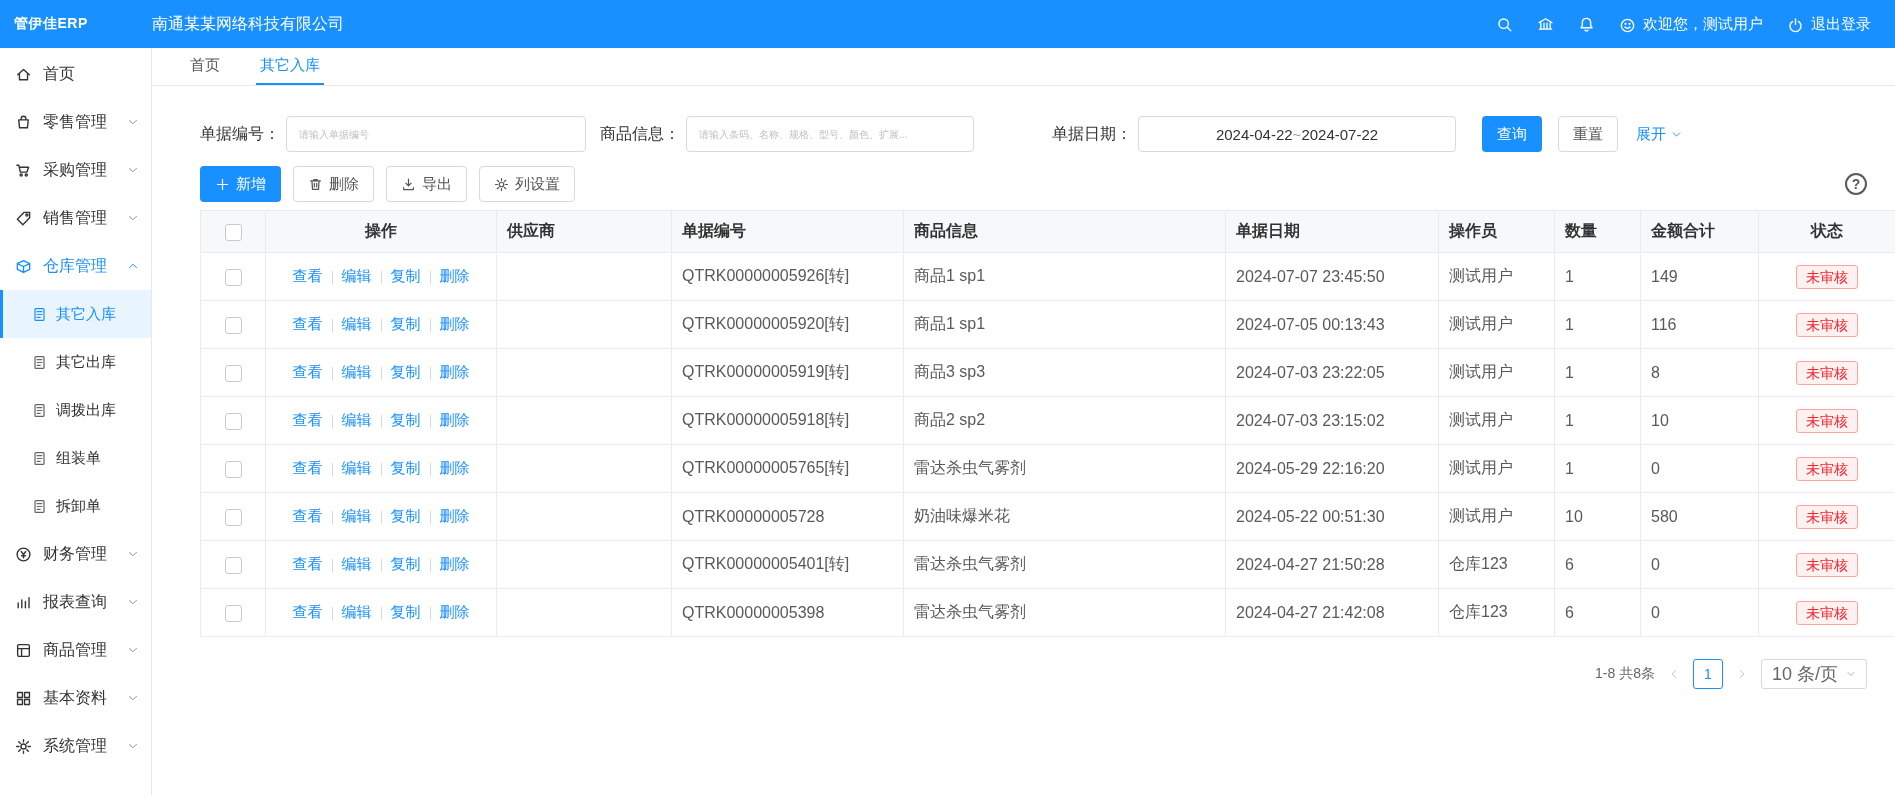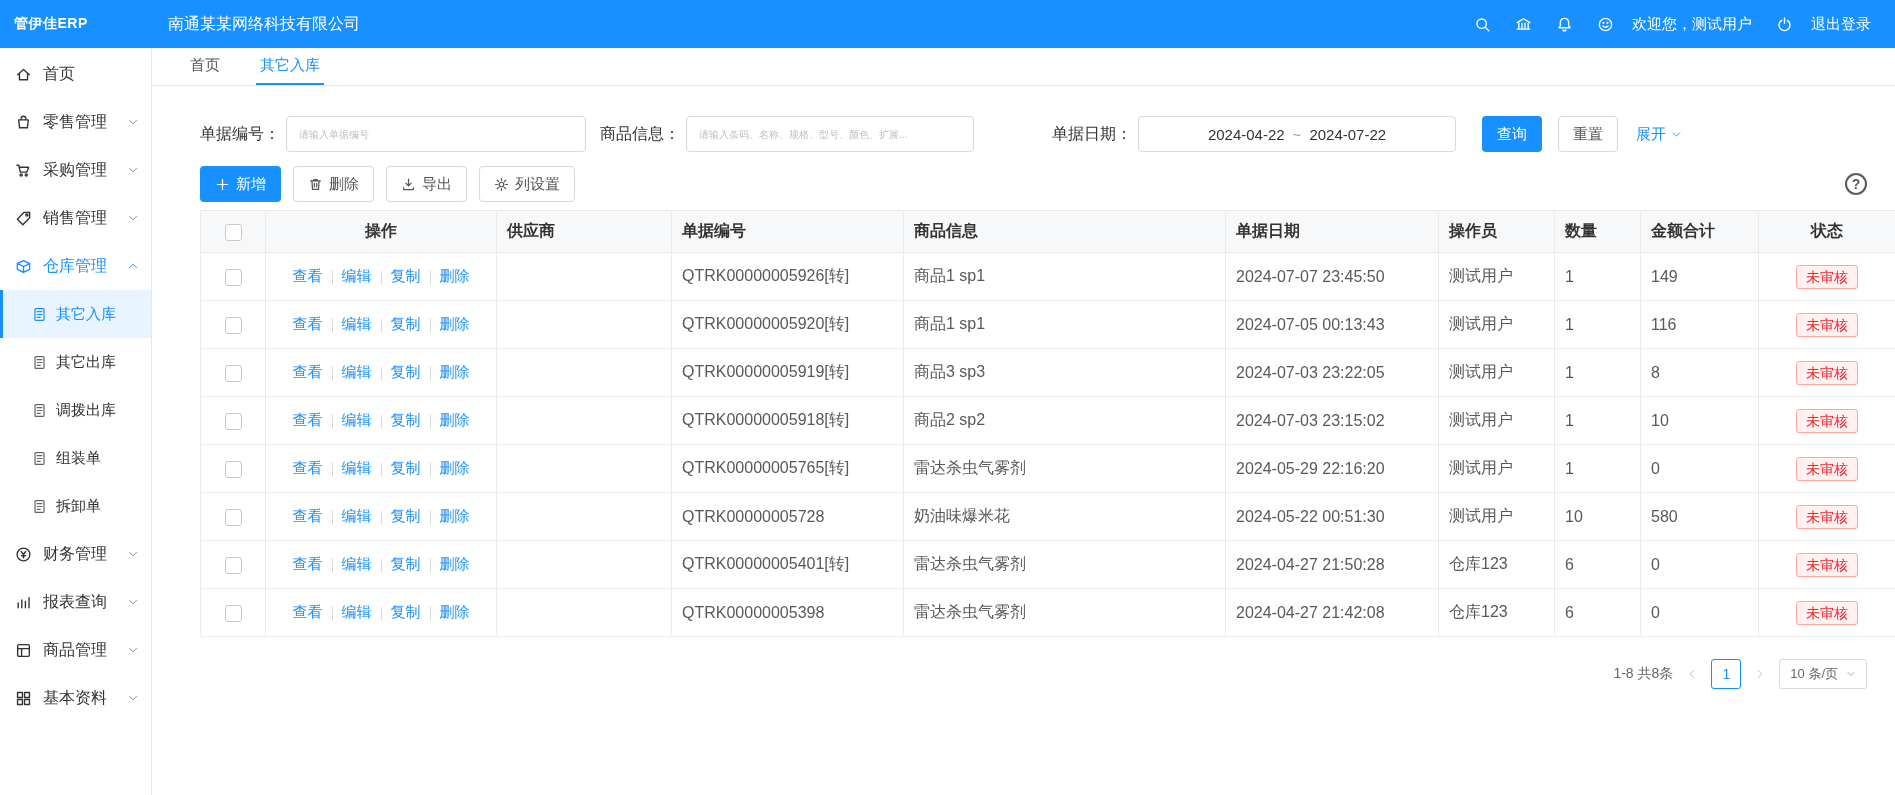--- a/index.html
+++ b/index.html
@@ -3,23 +3,23 @@
 <meta charset="utf-8">
 <style>
   *{box-sizing:border-box;margin:0;padding:0}
   html,body{width:1895px;height:795px}
   body{font-family:"Liberation Sans","DejaVu Sans",sans-serif;background:#fff;color:#333;overflow:hidden}
   .app{display:grid;grid-template-columns:152px 1fr;grid-template-rows:48px 1fr;width:1895px;height:795px}
 
   
   .topbar{grid-column:1/3;background:var(--topbar-bg,#1890ff);display:flex;align-items:center;color:#fff}
   .logo{width:152px;font-size:14px;font-weight:bold;padding-left:14px;letter-spacing:.5px;flex-shrink:0}
-  .company{font-size:16px;margin-left:16px;white-space:nowrap}
+  .company{font-size:16px;white-space:nowrap}
   .topbar-right{margin-left:auto;display:flex;align-items:center;gap:24px;padding-right:24px;font-size:15px;white-space:nowrap}
-  .tb-item{display:inline-flex;align-items:center;gap:18px;cursor:pointer}
+  .tb-item{display:inline-flex;align-items:flex-end;gap:7px;cursor:pointer}
 
   
   .icon{display:inline-flex;width:17px;height:17px;flex-shrink:0}
   .icon svg{width:100%;height:100%;fill:none;stroke:currentColor;stroke-width:1.3;stroke-linecap:round;stroke-linejoin:round}
   .rot180{transform:rotate(180deg)}
   .rot90{transform:rotate(90deg)}
   .rot270{transform:rotate(-90deg)}
 
   
   .sidebar{grid-row:2;border-right:1px solid #e8e8e8;background:#fff;overflow:hidden;padding-top:2px}
@@ -40,21 +40,21 @@
   .tab.active{color:var(--accent,#1890ff);border-bottom-color:var(--accent,#1890ff)}
   .content{padding:30px 0 0 48px;flex:1;overflow:hidden}
 
   
   .filters{display:flex;align-items:center;font-size:16px;color:#333;white-space:nowrap}
   .f-label{margin-right:6px}
   .f-input{height:36px;border:1px solid #d9d9d9;border-radius:4px;padding:0 12px;font-size:10px;color:#333;outline:none;font-family:inherit;text-overflow:ellipsis}
   .f-input::placeholder{color:#bfbfbf}
   #bill-input{width:300px;margin-right:14px}
   #product-input{width:288px;margin-right:78px}
-  .date-range{height:36px;border:1px solid #d9d9d9;border-radius:4px;display:inline-flex;align-items:center;justify-content:center;gap:8px;width:318px;font-size:15px;color:#333;cursor:pointer}
+  .date-range{height:36px;border:1px solid #d9d9d9;border-radius:4px;display:inline-flex;align-items:center;justify-content:center;gap:0;width:318px;font-size:15px;color:#333;cursor:pointer}
   .date-sep{color:#999}
   .btn{height:36px;border-radius:4px;font-size:15px;cursor:pointer;display:inline-flex;align-items:center;justify-content:center;border:1px solid transparent;background:#fff;font-family:inherit;gap:6px}
   .btn-primary{background:var(--accent,#1890ff);color:#fff;padding:0 14px}
   .btn-default{border-color:#d9d9d9;color:#555;padding:0 14px}
   .search-btn{margin-left:26px}
   .reset-btn{margin-left:16px}
   .expand-link{color:var(--accent,#1890ff);margin-left:18px;display:inline-flex;align-items:center;gap:5px;font-size:15px;cursor:pointer}
   .expand-link .icon{width:11px;height:11px}
 
   
@@ -72,21 +72,21 @@
   .checkbox{display:inline-block;width:17px;height:17px;border:1px solid #c9c9c9;border-radius:3px;background:#fff;vertical-align:middle;cursor:pointer}
   .ops{font-size:15px}
   .op-link{color:var(--accent,#1890ff);cursor:pointer;text-decoration:none}
   .vsep{display:inline-block;width:1px;height:13px;background:#d9d9d9;margin:0 9px;vertical-align:middle}
   .badge{display:inline-block;padding:4px 9px;font-size:14px;line-height:1;color:var(--status-error-text,#f5222d);background:var(--status-error-bg,#fff1f0);border:1px solid var(--status-error-border,#ffa39e);border-radius:3px}
 
   
   .pagination{display:flex;justify-content:flex-end;align-items:center;gap:13px;margin-top:22px;padding-right:28px;color:#666;font-size:14px}
   .pg-chev{width:12px;height:12px;color:#bfbfbf;cursor:pointer}
   .pg-page{width:30px;height:30px;border:1px solid var(--accent,#1890ff);border-radius:3px;color:var(--accent,#1890ff);display:flex;align-items:center;justify-content:center;font-size:14px;cursor:pointer;background:#fff}
-  .pg-size{height:30px;border:1px solid #d9d9d9;border-radius:3px;display:inline-flex;align-items:center;gap:8px;padding:0 10px;font-size:13px;color:#666;cursor:pointer;background:#fff}
+  .pg-size{height:30px;border:1px solid #d9d9d9;border-radius:3px;display:inline-flex;align-items:center;gap:8px;padding:0 10px;font-size:18px;color:#666;cursor:pointer;background:#fff}
   .pg-size .icon{width:10px;height:10px;color:#999}
 </style>
 </head>
 <body>
 
 <div class="app">
 
   <header class="topbar">
     <div class="logo">管伊佳ERP</div>
     <div class="company">南通某某网络科技有限公司</div>
@@ -283,20 +283,34 @@
         <div class="side-item">
           <span class="icon">
             <svg viewBox="0 0 16 16">
               <rect x="2.4" y="2.4" width="4.6" height="4.6"></rect>
               <rect x="9" y="2.4" width="4.6" height="4.6"></rect>
               <rect x="2.4" y="9" width="4.6" height="4.6"></rect>
               <rect x="9" y="9" width="4.6" height="4.6"></rect>
             </svg>
           </span>
           <span class="side-label">基本资料</span>
+          <span class="icon side-chev">
+            <svg viewBox="0 0 16 16">
+              <polyline points="3.2,5.6 8,10.4 12.8,5.6"></polyline>
+            </svg>
+          </span>
+        </div>
+        <div class="side-item">
+          <span class="icon">
+            <svg viewBox="0 0 16 16">
+              <circle cx="8" cy="8" r="2.4"></circle>
+              <path d="M8 1.6v2.1M8 12.3v2.1M1.6 8h2.1M12.3 8h2.1M3.5 3.5 5 5M11 11l1.5 1.5M12.5 3.5 11 5M5 11l-1.5 1.5"></path>
+            </svg>
+          </span>
+          <span class="side-label">系统管理</span>
           <span class="icon side-chev">
             <svg viewBox="0 0 16 16">
               <polyline points="3.2,5.6 8,10.4 12.8,5.6"></polyline>
             </svg>
           </span>
         </div>
       </nav>
   </aside>
 
   <main class="main">

